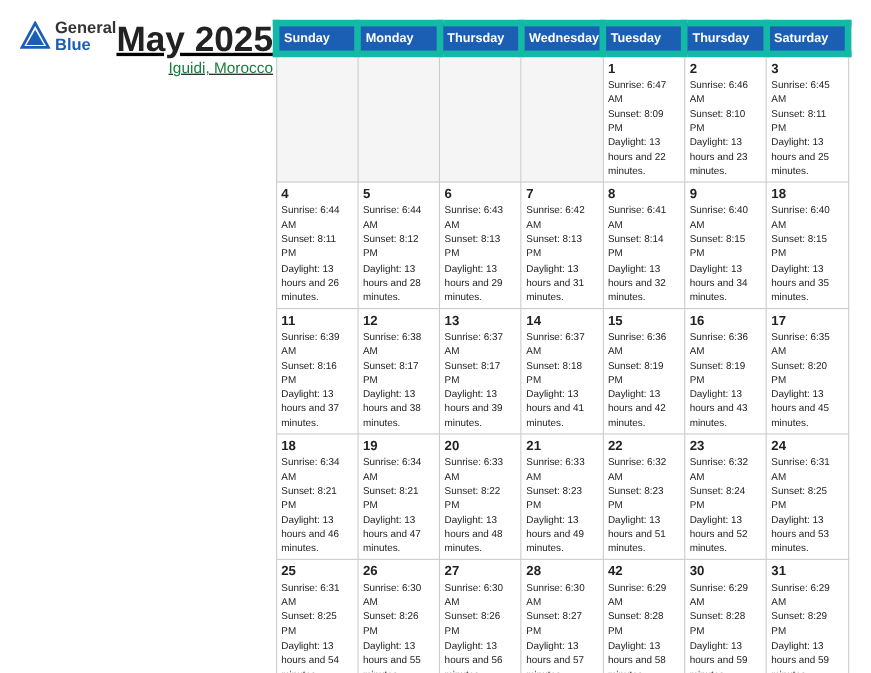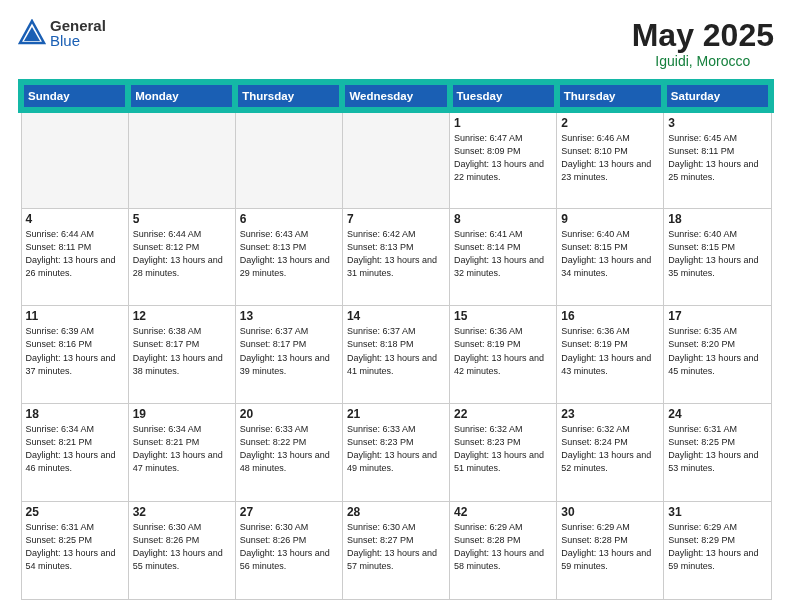--- a/index.html
+++ b/index.html
@@ -8,21 +8,21 @@
       background: #fff;
       width: 792px;
       height: 612px;
       overflow: hidden;
     }
     .page {
       width: 792px;
       height: 612px;
       padding: 18px 18px 12px 18px;
       display: flex;
-      flex-direction: column;
+      flex-direction: row;
     }
     .header {
       display: flex;
       justify-content: space-between;
       align-items: flex-start;
       margin-bottom: 10px;
     }
     .logo {
       display: flex;
       align-items: center;
@@ -33,29 +33,30 @@
       flex-direction: column;
       line-height: 1;
     }
     .logo-general {
       font-size: 15px;
       font-weight: bold;
       color: #333;
     }
     .logo-blue {
       font-size: 15px;
-      font-weight: normal;
+      font-weight: bold;
       color: #1a5fb4;
     }
     .logo-icon {
       width: 28px;
       height: 28px;
     }
     .title-block {
-      text-align: center;
+      text-align: right;
+      text-decoration: underline;
     }
     .title-month {
       font-size: 32px;
       font-weight: bold;
       color: #222;
       line-height: 1.1;
     }
     .title-location {
       font-size: 14px;
       color: #15803d;
@@ -241,21 +242,21 @@
         <span class="day-num">24</span>
         <div class="day-detail">Sunrise: 6:31 AM<br>Sunset: 8:25 PM<br>Daylight: 13 hours and 53 minutes.</div>
       </td>
         </tr>
         <tr>
           <td>
         <span class="day-num">25</span>
         <div class="day-detail">Sunrise: 6:31 AM<br>Sunset: 8:25 PM<br>Daylight: 13 hours and 54 minutes.</div>
       </td>
           <td>
-        <span class="day-num">32</span>
+        <span class="day-num">26</span>
         <div class="day-detail">Sunrise: 6:30 AM<br>Sunset: 8:26 PM<br>Daylight: 13 hours and 55 minutes.</div>
       </td>
           <td>
         <span class="day-num">27</span>
         <div class="day-detail">Sunrise: 6:30 AM<br>Sunset: 8:26 PM<br>Daylight: 13 hours and 56 minutes.</div>
       </td>
           <td>
         <span class="day-num">28</span>
         <div class="day-detail">Sunrise: 6:30 AM<br>Sunset: 8:27 PM<br>Daylight: 13 hours and 57 minutes.</div>
       </td>

